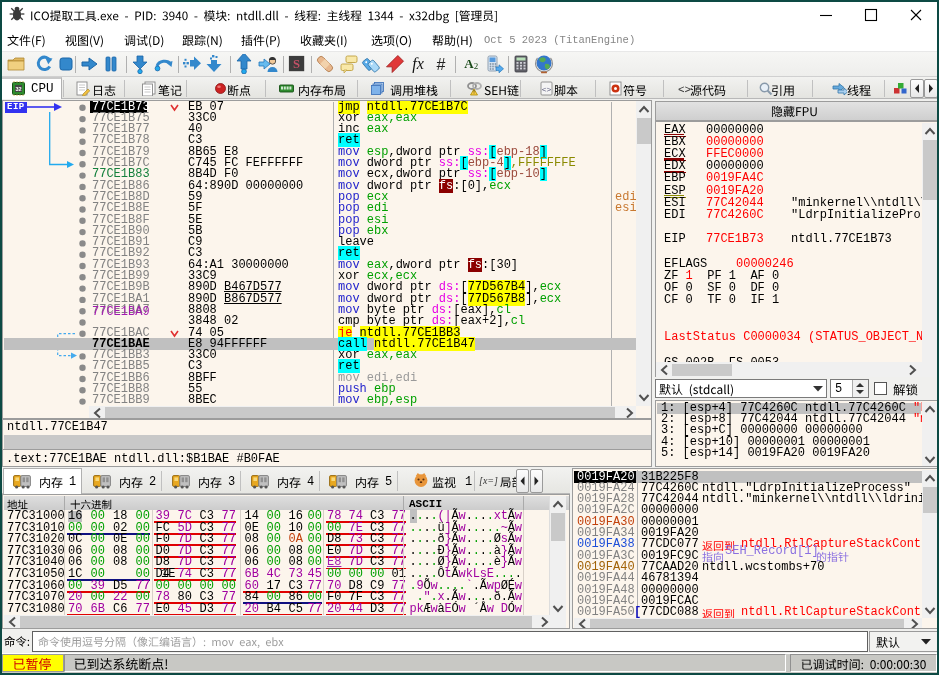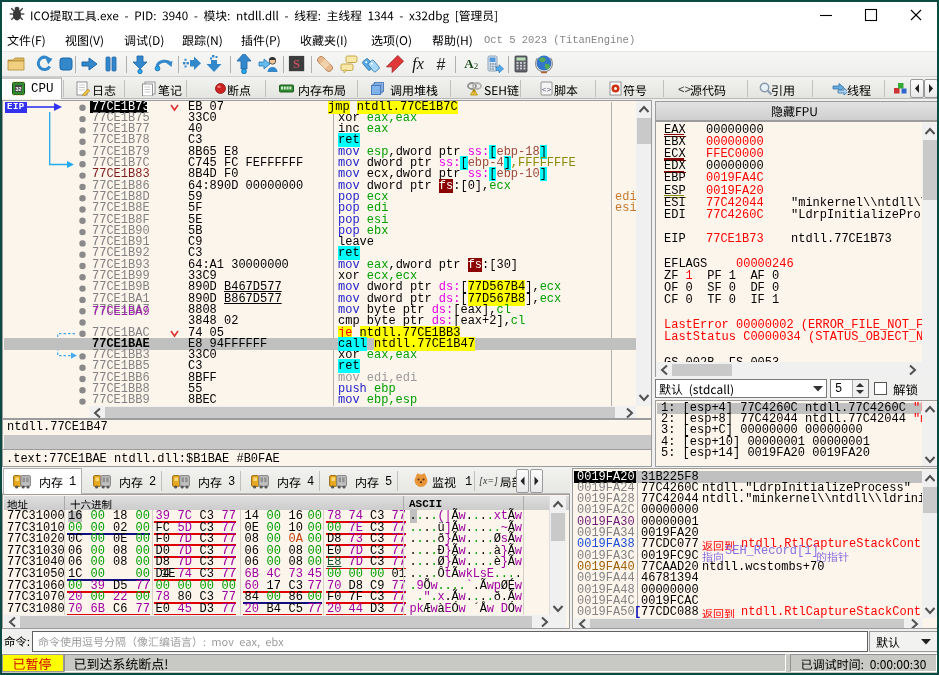--- a/index.html
+++ b/index.html
@@ -530,37 +530,37 @@
       <circle cx="81.5" cy="278" r="3.2" fill="#8a8a8a"></circle>
       <circle cx="81.5" cy="289.3" r="3.2" fill="#8a8a8a"></circle>
       <circle cx="81.5" cy="300.6" r="3.2" fill="#8a8a8a"></circle>
     </svg>
     <div style="position:absolute;left:87px;top:0.5px;width:57px;height:11.8px;background:#000"></div>
     <span style="position:absolute;left:89px;top:1px;font:12px 'Liberation Mono',monospace;line-height:11.3px;white-space:pre;color:#fff">77CE1B73</span>
     <svg class="ic" style="left:167px;top:2px" width="9" height="9" viewBox="0 0 9 9">
       <path d="M1 2 l3.5 5 3.5-5" stroke="#e03030" stroke-width="1.6" fill="none"></path>
     </svg>
     <span style="position:absolute;left:185px;top:1px;font:12px 'Liberation Mono',monospace;line-height:11.3px;white-space:pre;color:#000">EB 07</span>
-    <span style="position:absolute;left:325px;top:1px;font:12px 'Liberation Mono',monospace;line-height:11.3px;white-space:pre;text-align:center;"><span style="color:#000;background:#ffff00;">jmp</span><span style="color:#000;"> </span><span style="color:#000;background:#ffff00;">ntdll.77CE1B7C</span></span>
+    <span style="position:absolute;left:335px;top:1px;font:12px 'Liberation Mono',monospace;line-height:11.3px;white-space:pre;text-align:center;"><span style="color:#000;background:#ffff00;">jmp</span><span style="color:#000;"> </span><span style="color:#000;background:#ffff00;">ntdll.77CE1B7C</span></span>
     <span style="position:absolute;left:89px;top:12.3px;font:12px 'Liberation Mono',monospace;line-height:11.3px;white-space:pre;color:#828282">77CE1B75</span>
     <span style="position:absolute;left:185px;top:12.3px;font:12px 'Liberation Mono',monospace;line-height:11.3px;white-space:pre;color:#000">33C0</span>
     <span style="position:absolute;left:335px;top:12.3px;font:12px 'Liberation Mono',monospace;line-height:11.3px;white-space:pre;"><span style="color:#000;">xor </span><span style="color:#00a000;">eax,eax</span></span>
     <span style="position:absolute;left:89px;top:23.6px;font:12px 'Liberation Mono',monospace;line-height:11.3px;white-space:pre;color:#828282">77CE1B77</span>
     <span style="position:absolute;left:185px;top:23.6px;font:12px 'Liberation Mono',monospace;line-height:11.3px;white-space:pre;color:#000">40</span>
     <span style="position:absolute;left:335px;top:23.6px;font:12px 'Liberation Mono',monospace;line-height:11.3px;white-space:pre;"><span style="color:#000;">inc </span><span style="color:#00a000;">eax</span></span>
     <span style="position:absolute;left:89px;top:34.9px;font:12px 'Liberation Mono',monospace;line-height:11.3px;white-space:pre;color:#828282">77CE1B78</span>
     <span style="position:absolute;left:185px;top:34.9px;font:12px 'Liberation Mono',monospace;line-height:11.3px;white-space:pre;color:#000">C3</span>
     <span style="position:absolute;left:335px;top:34.9px;font:12px 'Liberation Mono',monospace;line-height:11.3px;white-space:pre;"><span style="color:#000;background:#00ffff;">ret</span></span>
     <span style="position:absolute;left:89px;top:46.2px;font:12px 'Liberation Mono',monospace;line-height:11.3px;white-space:pre;color:#828282">77CE1B79</span>
     <span style="position:absolute;left:185px;top:46.2px;font:12px 'Liberation Mono',monospace;line-height:11.3px;white-space:pre;color:#000">8B65 E8</span>
     <span style="position:absolute;left:335px;top:46.2px;font:12px 'Liberation Mono',monospace;line-height:11.3px;white-space:pre;"><span style="color:#2222cc;">mov </span><span style="color:#00a000;">esp</span><span style="color:#000;">,</span><span style="color:#000;">dword ptr </span><span style="color:#e600e6;">ss:</span><span style="color:#000;background:#00ffff;">[</span><span style="color:#9b4a3c;">ebp-18</span><span style="color:#000;background:#00ffff;">]</span></span>
     <span style="position:absolute;left:89px;top:57.5px;font:12px 'Liberation Mono',monospace;line-height:11.3px;white-space:pre;color:#828282">77CE1B7C</span>
     <span style="position:absolute;left:185px;top:57.5px;font:12px 'Liberation Mono',monospace;line-height:11.3px;white-space:pre;color:#000">C745 FC FEFFFFFF</span>
     <span style="position:absolute;left:335px;top:57.5px;font:12px 'Liberation Mono',monospace;line-height:11.3px;white-space:pre;"><span style="color:#2222cc;">mov </span><span style="color:#000;">dword ptr </span><span style="color:#e600e6;">ss:</span><span style="color:#000;background:#00ffff;">[</span><span style="color:#9b4a3c;">ebp-4</span><span style="color:#000;background:#00ffff;">]</span><span style="color:#8a8a00;">,FFFFFFFE</span></span>
-    <span style="position:absolute;left:89px;top:68.8px;font:12px 'Liberation Mono',monospace;line-height:11.3px;white-space:pre;color:#7f1d1d">77CE1B83</span>
+    <span style="position:absolute;left:89px;top:68.8px;font:12px 'Liberation Mono',monospace;line-height:11.3px;white-space:pre;color:#15803d">77CE1B83</span>
     <span style="position:absolute;left:185px;top:68.8px;font:12px 'Liberation Mono',monospace;line-height:11.3px;white-space:pre;color:#000">8B4D F0</span>
     <span style="position:absolute;left:335px;top:68.8px;font:12px 'Liberation Mono',monospace;line-height:11.3px;white-space:pre;"><span style="color:#2222cc;">mov </span><span style="color:#000;">ecx</span><span style="color:#000;">,</span><span style="color:#000;">dword ptr </span><span style="color:#e600e6;">ss:</span><span style="color:#000;background:#00ffff;">[</span><span style="color:#9b4a3c;">ebp-10</span><span style="color:#000;background:#00ffff;">]</span></span>
     <span style="position:absolute;left:89px;top:80.1px;font:12px 'Liberation Mono',monospace;line-height:11.3px;white-space:pre;color:#828282">77CE1B86</span>
     <span style="position:absolute;left:185px;top:80.1px;font:12px 'Liberation Mono',monospace;line-height:11.3px;white-space:pre;color:#000">64:890D 00000000</span>
     <span style="position:absolute;left:335px;top:80.1px;font:12px 'Liberation Mono',monospace;line-height:11.3px;white-space:pre;"><span style="color:#2222cc;">mov </span><span style="color:#000;">dword ptr </span><span style="color:#fff;background:#8b0000;">fs</span><span style="color:#000;">:[0]</span><span style="color:#000;">,</span><span style="color:#00a000;">ecx</span></span>
     <span style="position:absolute;left:89px;top:91.4px;font:12px 'Liberation Mono',monospace;line-height:11.3px;white-space:pre;color:#828282">77CE1B8D</span>
     <span style="position:absolute;left:185px;top:91.4px;font:12px 'Liberation Mono',monospace;line-height:11.3px;white-space:pre;color:#000">59</span>
     <span style="position:absolute;left:335px;top:91.4px;font:12px 'Liberation Mono',monospace;line-height:11.3px;white-space:pre;"><span style="color:#2222cc;">pop </span><span style="color:#00a000;">ecx</span></span>
     <span style="position:absolute;left:612px;top:91.4px;font:12px 'Liberation Mono',monospace;line-height:11.3px;white-space:pre;color:#c87830">edi</span>
     <span style="position:absolute;left:89px;top:102.7px;font:12px 'Liberation Mono',monospace;line-height:11.3px;white-space:pre;color:#828282">77CE1B8E</span>
@@ -672,21 +672,20 @@
     <span style="position:absolute;left:8px;top:86.9px;font:12px 'Liberation Mono',monospace;line-height:12.2px;white-space:pre;color:#000">EDI</span>
     <span style="position:absolute;left:50px;top:86.9px;font:12px 'Liberation Mono',monospace;line-height:12.2px;white-space:pre;color:#f00">77C4260C</span>
     <span style="position:absolute;left:135px;top:86.9px;font:12px 'Liberation Mono',monospace;line-height:12.2px;white-space:pre;color:#000">"LdrpInitializePro</span>
     <span style="position:absolute;left:8px;top:111.3px;font:12px 'Liberation Mono',monospace;line-height:12.2px;white-space:pre;color:#000">EIP</span>
     <span style="position:absolute;left:50px;top:111.3px;font:12px 'Liberation Mono',monospace;line-height:12.2px;white-space:pre;color:#f00">77CE1B73</span>
     <span style="position:absolute;left:135px;top:111.3px;font:12px 'Liberation Mono',monospace;line-height:12.2px;white-space:pre;color:#000">ntdll.77CE1B73</span>
     <span style="position:absolute;left:8px;top:135.7px;font:12px 'Liberation Mono',monospace;line-height:12.2px;white-space:pre;color:#000">EFLAGS    <span style="color:#f00">00000246</span></span>
     <span style="position:absolute;left:8px;top:147.9px;font:12px 'Liberation Mono',monospace;line-height:12.2px;white-space:pre;color:#000">ZF <span style="color:#f00">1</span>  PF 1  AF 0</span>
     <span style="position:absolute;left:8px;top:160.1px;font:12px 'Liberation Mono',monospace;line-height:12.2px;white-space:pre;color:#000">OF 0  SF 0  DF 0</span>
     <span style="position:absolute;left:8px;top:172.3px;font:12px 'Liberation Mono',monospace;line-height:12.2px;white-space:pre;color:#000">CF 0  TF 0  IF 1</span>
-    <span style="position:absolute;left:8px;top:196.7px;font:12px 'Liberation Mono',monospace;line-height:12.2px;white-space:pre;color:#f00">LastError 00000002 (ERROR_FILE_NOT_F</span>
     <span style="position:absolute;left:8px;top:208.9px;font:12px 'Liberation Mono',monospace;line-height:12.2px;white-space:pre;color:#f00">LastStatus C0000034 (STATUS_OBJECT_NA</span>
     <span style="position:absolute;left:8px;top:235.3px;font:12px 'Liberation Mono',monospace;line-height:12.2px;white-space:pre;color:#000">GS 002B  FS 0053</span>
     <div style="position:absolute;left:266px;top:1px;width:16px;height:254px;background:#f0f0f0"></div>
     <svg class="ic" style="left:266px;top:2px" width="16" height="16" viewBox="0 0 16 16">
       <path d="M3.5 10 l4.5-5 4.5 5" stroke="#505050" stroke-width="2" fill="none"></path>
     </svg>
     <svg class="ic" style="left:266px;top:238px" width="16" height="16" viewBox="0 0 16 16">
       <path d="M3.5 6 l4.5 5 4.5-5" stroke="#505050" stroke-width="2" fill="none"></path>
     </svg>
     <div style="position:absolute;left:267px;top:18px;width:14px;height:60px;background:#c9c9c9"></div>
@@ -1015,21 +1014,21 @@
     <span style="position:absolute;left:110px;top:62.4px;font:12px 'Liberation Mono',monospace;line-height:11.3px;white-space:pre;color:#000;">08</span>
     <span style="position:absolute;left:132.5px;top:62.4px;font:12px 'Liberation Mono',monospace;line-height:11.3px;white-space:pre;color:#00a000;">00</span>
     <span style="position:absolute;left:152.5px;top:62.4px;font:12px 'Liberation Mono',monospace;line-height:11.3px;white-space:pre;color:#000;">D8</span>
     <span style="position:absolute;left:174.5px;top:62.4px;font:12px 'Liberation Mono',monospace;line-height:11.3px;white-space:pre;color:#a000a0;">7D</span>
     <span style="position:absolute;left:196.5px;top:62.4px;font:12px 'Liberation Mono',monospace;line-height:11.3px;white-space:pre;color:#000;">C3</span>
     <span style="position:absolute;left:218.5px;top:62.4px;font:12px 'Liberation Mono',monospace;line-height:11.3px;white-space:pre;color:#a000a0;">77</span>
     <span style="position:absolute;left:241.5px;top:62.4px;font:12px 'Liberation Mono',monospace;line-height:11.3px;white-space:pre;color:#000;">06</span>
     <span style="position:absolute;left:263.5px;top:62.4px;font:12px 'Liberation Mono',monospace;line-height:11.3px;white-space:pre;color:#00a000;">00</span>
     <span style="position:absolute;left:285.5px;top:62.4px;font:12px 'Liberation Mono',monospace;line-height:11.3px;white-space:pre;color:#000;">08</span>
     <span style="position:absolute;left:304.5px;top:62.4px;font:12px 'Liberation Mono',monospace;line-height:11.3px;white-space:pre;color:#00a000;">00</span>
-    <span style="position:absolute;left:324px;top:62.4px;font:12px 'Liberation Mono',monospace;line-height:11.3px;white-space:pre;color:#14532d;text-decoration:underline;">E8</span>
+    <span style="position:absolute;left:324px;top:62.4px;font:12px 'Liberation Mono',monospace;line-height:11.3px;white-space:pre;color:#a21caf;text-decoration:underline;">E8</span>
     <span style="position:absolute;left:345.5px;top:62.4px;font:12px 'Liberation Mono',monospace;line-height:11.3px;white-space:pre;color:#a000a0;">7D</span>
     <span style="position:absolute;left:367px;top:62.4px;font:12px 'Liberation Mono',monospace;line-height:11.3px;white-space:pre;color:#000;">C3</span>
     <span style="position:absolute;left:388.5px;top:62.4px;font:12px 'Liberation Mono',monospace;line-height:11.3px;white-space:pre;color:#a000a0;">77</span>
     <div style="position:absolute;left:151px;top:72.6px;width:81.5px;height:1.8px;background:#e00000"></div>
     <div style="position:absolute;left:322.5px;top:72.6px;width:80px;height:1.8px;background:#e00000"></div>
     <span style="position:absolute;left:406.5px;top:62.4px;font:12px 'Liberation Mono',monospace;line-height:11.3px;white-space:pre;letter-spacing:-0.2px"><span style="color:#000;">.</span><span style="color:#00a000;">.</span><span style="color:#000;">.</span><span style="color:#00a000;">.</span><span style="color:#000;">Ø</span><span style="color:#a000a0;">}</span><span style="color:#000;">Ã</span><span style="color:#a000a0;">w</span><span style="color:#000;">.</span><span style="color:#00a000;">.</span><span style="color:#000;">.</span><span style="color:#00a000;">.</span><span style="color:#000;">è</span><span style="color:#a000a0;">}</span><span style="color:#000;">Ã</span><span style="color:#a000a0;">w</span></span>
     <span style="position:absolute;left:4px;top:74px;font:12px 'Liberation Mono',monospace;line-height:11.3px;white-space:pre;color:#000">77C31050</span>
     <span style="position:absolute;left:65px;top:74px;font:12px 'Liberation Mono',monospace;line-height:11.3px;white-space:pre;color:#000;">1C</span>
     <span style="position:absolute;left:87.5px;top:74px;font:12px 'Liberation Mono',monospace;line-height:11.3px;white-space:pre;color:#00a000;">00</span>
     <span style="position:absolute;left:110px;top:74px;font:12px 'Liberation Mono',monospace;line-height:11.3px;white-space:pre;color:#000;margin-left:48px;">1E</span>
@@ -1143,21 +1142,21 @@
     <span style="position:absolute;left:4px;top:2.5px;font:12px 'Liberation Mono',monospace;line-height:11.3px;white-space:pre;color:#fff">0019FA20</span>
     <span style="position:absolute;left:68px;top:2.5px;font:12px 'Liberation Mono',monospace;line-height:11.3px;white-space:pre;color:#000">31B225F8</span>
     <span style="position:absolute;left:4px;top:13.8px;font:12px 'Liberation Mono',monospace;line-height:11.3px;white-space:pre;color:#828282">0019FA24</span>
     <span style="position:absolute;left:68px;top:13.8px;font:12px 'Liberation Mono',monospace;line-height:11.3px;white-space:pre;color:#000">77C4260C</span>
     <span style="position:absolute;left:129px;top:13.8px;font:12px 'Liberation Mono',monospace;line-height:11.3px;white-space:pre;color:#000">ntdll."LdrpInitializeProcess"</span>
     <span style="position:absolute;left:4px;top:25.1px;font:12px 'Liberation Mono',monospace;line-height:11.3px;white-space:pre;color:#828282">0019FA28</span>
     <span style="position:absolute;left:68px;top:25.1px;font:12px 'Liberation Mono',monospace;line-height:11.3px;white-space:pre;color:#000">77C42044</span>
     <span style="position:absolute;left:129px;top:25.1px;font:12px 'Liberation Mono',monospace;line-height:11.3px;white-space:pre;color:#000">ntdll."minkernel\\ntdll\\ldrini</span>
     <span style="position:absolute;left:4px;top:36.4px;font:12px 'Liberation Mono',monospace;line-height:11.3px;white-space:pre;color:#828282">0019FA2C</span>
     <span style="position:absolute;left:68px;top:36.4px;font:12px 'Liberation Mono',monospace;line-height:11.3px;white-space:pre;color:#000">00000000</span>
-    <span style="position:absolute;left:4px;top:47.7px;font:12px 'Liberation Mono',monospace;line-height:11.3px;white-space:pre;color:#701a75">0019FA30</span>
+    <span style="position:absolute;left:4px;top:47.7px;font:12px 'Liberation Mono',monospace;line-height:11.3px;white-space:pre;color:#c2410c">0019FA30</span>
     <span style="position:absolute;left:68px;top:47.7px;font:12px 'Liberation Mono',monospace;line-height:11.3px;white-space:pre;color:#000">00000001</span>
     <span style="position:absolute;left:4px;top:59px;font:12px 'Liberation Mono',monospace;line-height:11.3px;white-space:pre;color:#828282">0019FA34</span>
     <span style="position:absolute;left:68px;top:59px;font:12px 'Liberation Mono',monospace;line-height:11.3px;white-space:pre;color:#000">0019FA20</span>
     <span style="position:absolute;left:4px;top:70.3px;font:12px 'Liberation Mono',monospace;line-height:11.3px;white-space:pre;color:#1d4ed8">0019FA38</span>
     <span style="position:absolute;left:68px;top:70.3px;font:12px 'Liberation Mono',monospace;line-height:11.3px;white-space:pre;color:#000">77CDC077</span>
     <div style="position:absolute;left:129px;top:69.8px;width:33px;height:13.75px">
       <svg style="position:absolute;left:0;top:0;" width="33.0" height="13.8" viewBox="0 -1000 3000 1250" fill="#f00">
         <use href="#g99" x="0"></use>
         <use href="#g100" x="1000"></use>
         <use href="#g101" x="2000"></use>

